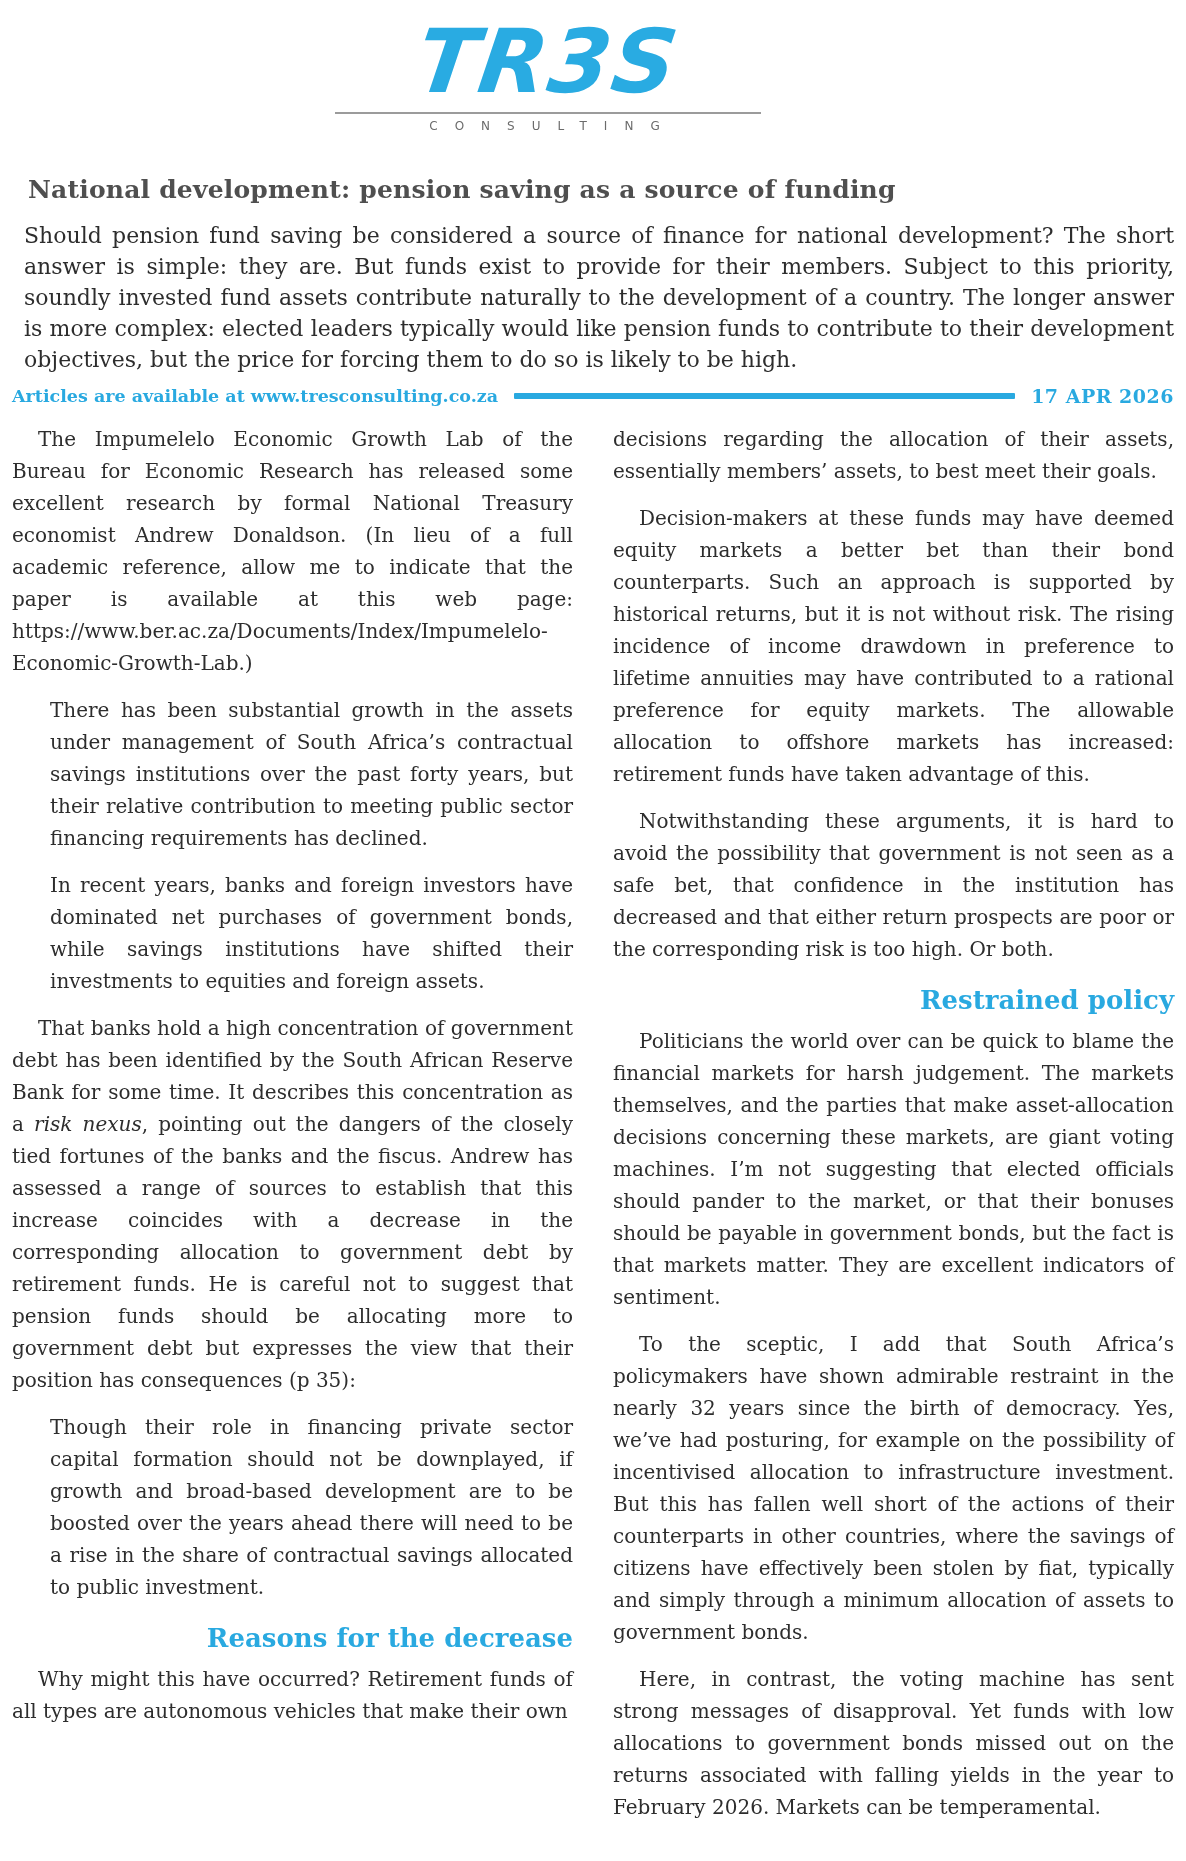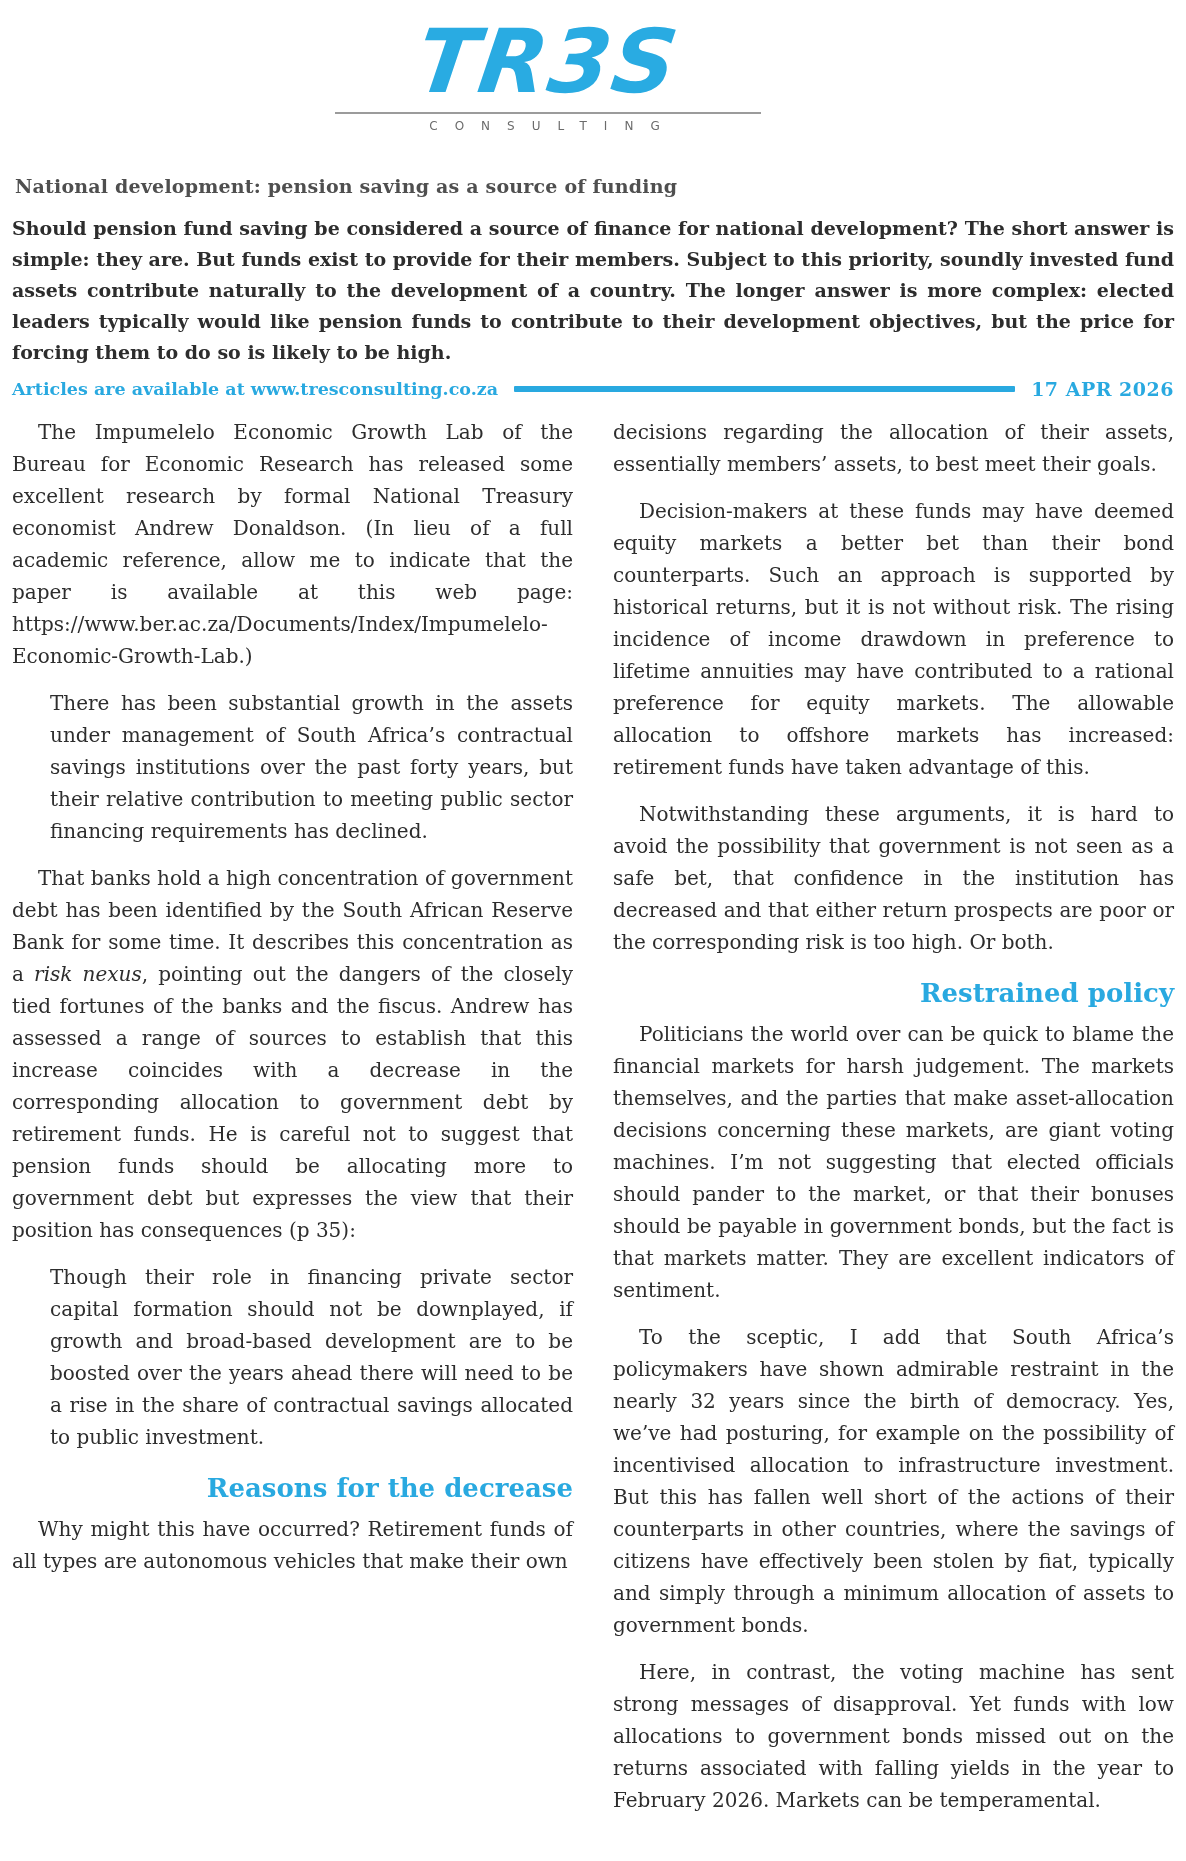--- a/index.html
+++ b/index.html
@@ -46,32 +46,31 @@
     font-size:12px;
     font-weight:400;
     color:#6b6b6b;
     letter-spacing:17px;
     padding-left:10px;
     white-space:nowrap;
   }
 
   
   h1.page-title{
-    font-size:19px;
+    font-size:25px;
     font-weight:bold;
     color:var(--title-gray);
     letter-spacing:0.2px;
-    margin:42px 0 16px 3px;
+    margin:42px 0 16px 16px;
   }
   .intro{
-    font-size:19px;
+    font-size:22px;
     line-height:31px;
     text-align:justify;
-    margin:0 0 10px 0;
-    font-weight:bold;
+    margin:0 0 10px 12px;
   }
 
   
   .info-bar{
     display:flex;
     align-items:center;
     margin:8px 0 16px 0;
     color:var(--accent);
     font-weight:bold;
   }
@@ -126,20 +125,21 @@
     <span class="info-link">Articles are available at www.tresconsulting.co.za</span>
     <span class="info-rule"></span>
     <span class="info-date">17 APR 2026</span>
   </div>
 
   <main class="columns">
 
     <div class="col">
       <p class="para indent">The Impumelelo Economic Growth Lab of the Bureau for Economic Research has released some excellent research by formal National Treasury economist Andrew Donaldson. (In lieu of a full academic reference, allow me to indicate that the paper is available at this web page: https://www.ber.ac.za/Documents/Index/Impumelelo-Economic-Growth-Lab.)</p>
       <p class="para quote">There has been substantial growth in the assets under management of South Africa’s contractual savings institutions over the past forty years, but their relative contribution to meeting public sector financing requirements has declined.</p>
+      <p class="para quote">In recent years, banks and foreign investors have dominated net purchases of government bonds, while savings institutions have shifted their investments to equities and foreign assets.</p>
       <p class="para indent"><span>That banks hold a high concentration of government debt has been identified by the South African Reserve Bank for some time. It describes this concentration as a </span><em>risk nexus</em><span>, pointing out the dangers of the closely tied fortunes of the banks and the fiscus. Andrew has assessed a range of sources to establish that this increase coincides with a decrease in the corresponding allocation to government debt by retirement funds. He is careful not to suggest that pension funds should be allocating more to government debt but expresses the view that their position has consequences (p 35):</span></p>
       <p class="para quote">Though their role in financing private sector capital formation should not be downplayed, if growth and broad-based development are to be boosted over the years ahead there will need to be a rise in the share of contractual savings allocated to public investment.</p>
       <h2 class="section-heading">Reasons for the decrease</h2>
       <p class="para indent">Why might this have occurred? Retirement funds of all types are autonomous vehicles that make their own</p>
     </div>
 
     <div class="col">
       <p class="para">decisions regarding the allocation of their assets, essentially members’ assets, to best meet their goals.</p>
       <p class="para indent">Decision-makers at these funds may have deemed equity markets a better bet than their bond counterparts. Such an approach is supported by historical returns, but it is not without risk. The rising incidence of income drawdown in preference to lifetime annuities may have contributed to a rational preference for equity markets. The allowable allocation to offshore markets has increased: retirement funds have taken advantage of this.</p>
       <p class="para indent">Notwithstanding these arguments, it is hard to avoid the possibility that government is not seen as a safe bet, that confidence in the institution has decreased and that either return prospects are poor or the corresponding risk is too high. Or both.</p>

